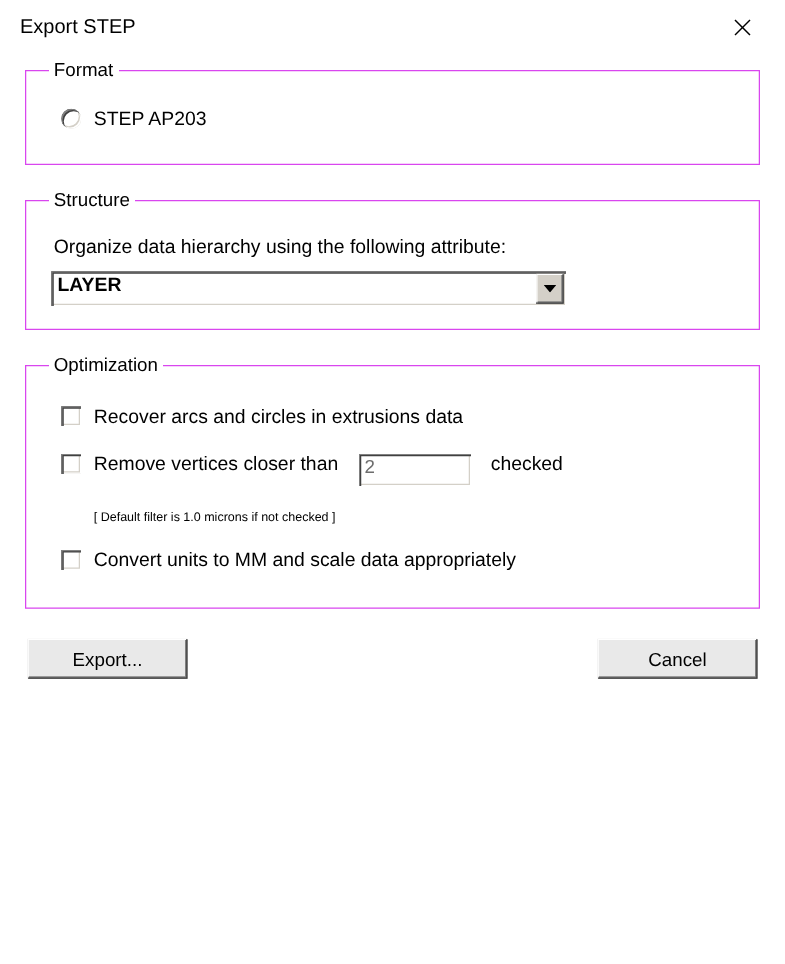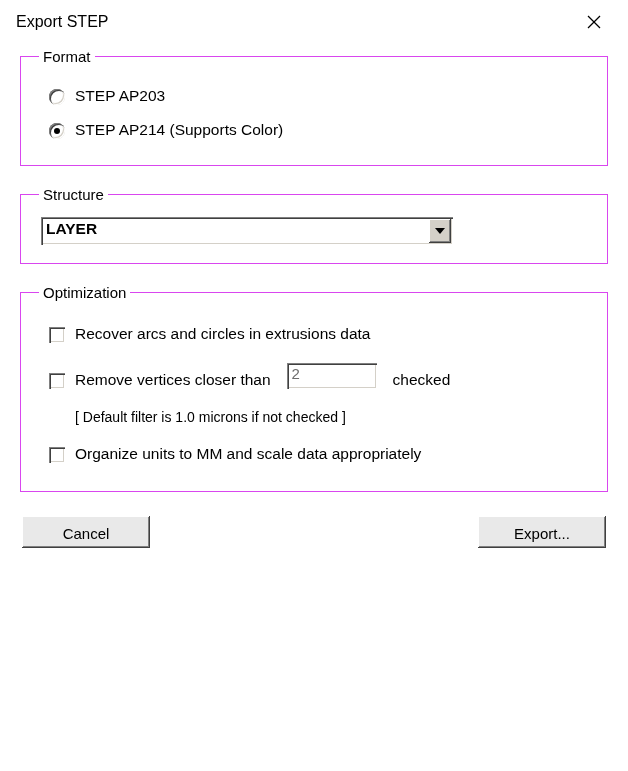--- a/index.html
+++ b/index.html
@@ -41,21 +41,21 @@
     box-shadow: inset -1px -1px 0 #fff, inset 1px 1px 0 #fff;
     margin:0 0 20px 0;
     padding:14px 18px 18px 18px;
   }
   fieldset.group > legend{
     padding:0 4px;
     font-size:15px;
   }
   .radio-row, .check-row{
     display:flex;
-    align-items:flex-end;
+    align-items:flex-start;
     gap:10px;
     padding:8px 0 8px 10px;
     font-size:15.5px;
   }
   
   .radio{
     width:16px;height:16px;
     border-radius:50%;
     background:#fff;
     display:inline-flex;align-items:center;justify-content:center;
@@ -127,21 +127,21 @@
       inset -1px -1px 0 #fff,
       inset -2px -2px 0 #d4d0c8;
     padding:2px 4px 0 5px;
     box-sizing:border-box;
     color:#6d6d6d;
     font-size:15px;
     margin:0 6px;
   }
   .hint{
     padding:10px 0 10px 36px;
-    font-size:14px;
+    font-size:10px;
   }
   .button-row{
     display:flex;
     justify-content:space-between;
     padding:4px 2px 0 2px;
   }
   .btn{
     min-width:128px;
     height:32px;
     background:#e9e9e9;
@@ -176,29 +176,26 @@
   <div class="client">
 
     <fieldset class="group">
       <legend>Format</legend>
 
       <div class="radio-row">
         <span class="radio"></span>
         <span>STEP AP203</span>
       </div>
 
-      <div class="radio-row">
-        <span class="radio checked"></span>
-        <span>STEP AP214 (Supports Color)</span>
-      </div>
     </fieldset>
 
     <fieldset class="group">
       <legend>Structure</legend>
 
+      <div class="struct-label">Organize data hierarchy using the following attribute:</div>
 
       <div class="combo">
         <div class="combo-text">LAYER</div>
         <div class="combo-btn">
           <svg viewBox="0 0 10 6">
             <polygon points="0,0 10,0 5,6" fill="#000"></polygon>
           </svg>
         </div>
       </div>
     </fieldset>
@@ -216,23 +213,23 @@
         <span class="checkbox"></span>
         <span>Remove vertices closer than</span>
         <span class="inline-input">2</span>
         <span>checked</span>
       </div>
 
       <div class="hint">[ Default filter is 1.0 microns if not checked ]</div>
 
       <div class="check-row">
         <span class="checkbox"></span>
-        <span>Organize units to MM and scale data appropriately</span>
+        <span>Convert units to MM and scale data appropriately</span>
       </div>
     </fieldset>
 
     <div class="button-row">
+      <button class="btn">Export...</button>
       <button class="btn">Cancel</button>
-      <button class="btn">Export...</button>
     </div>
 
   </div>
 </div>
 
 </body></html>

